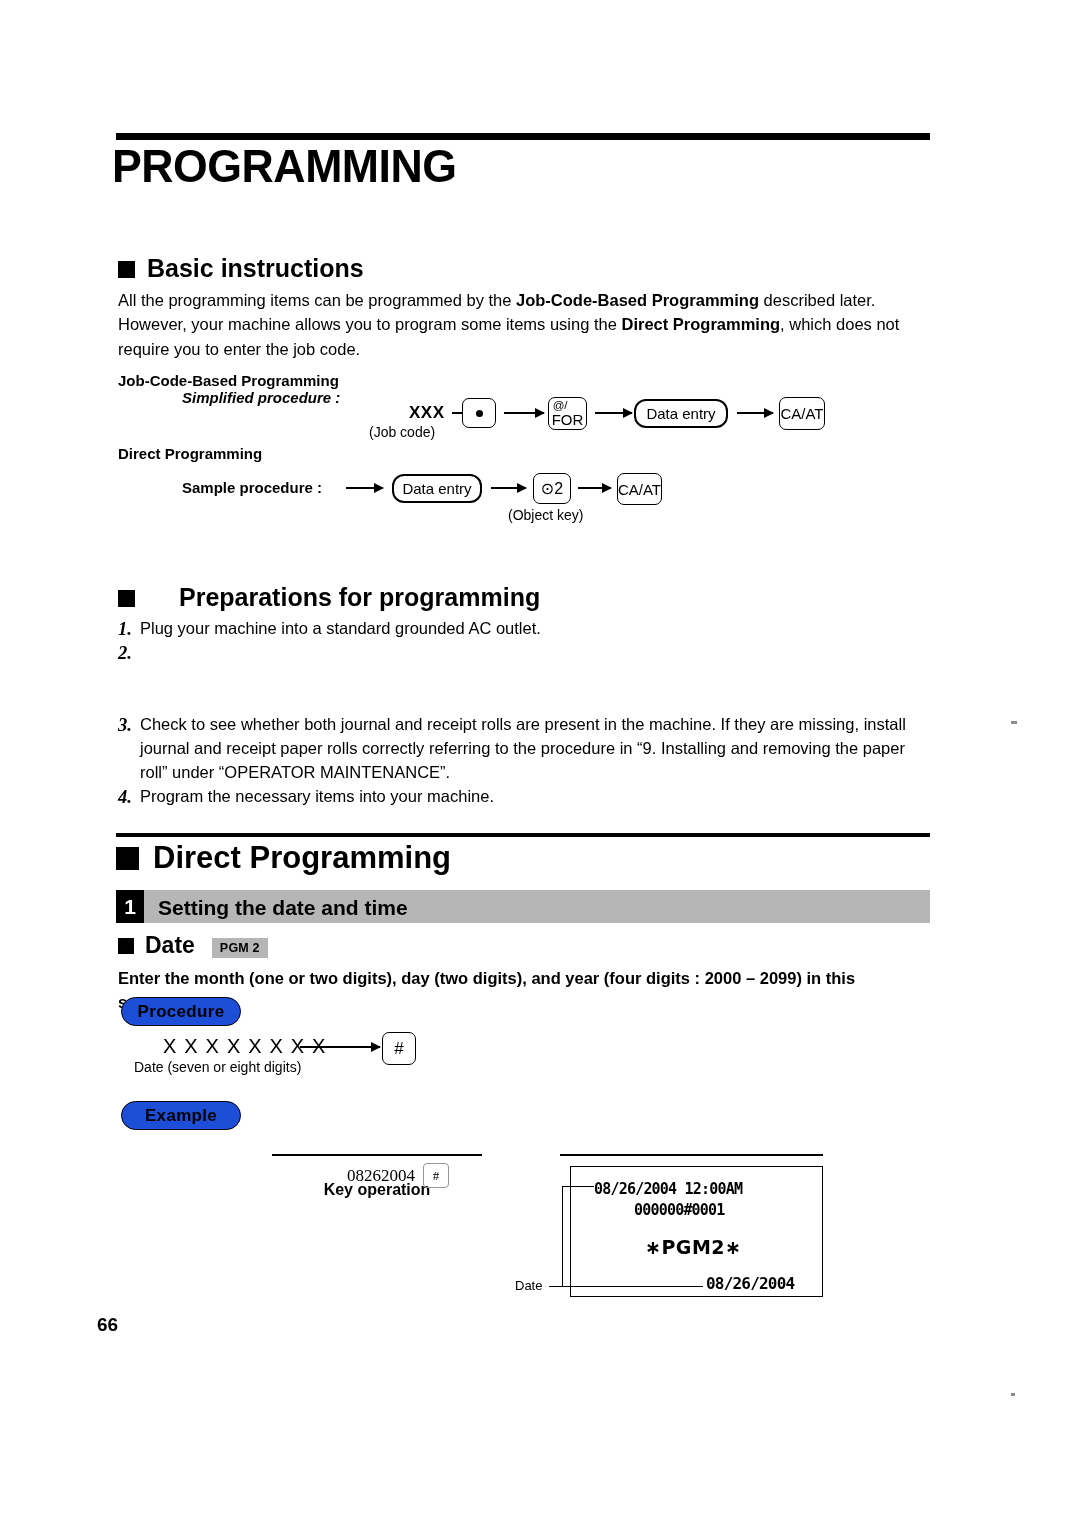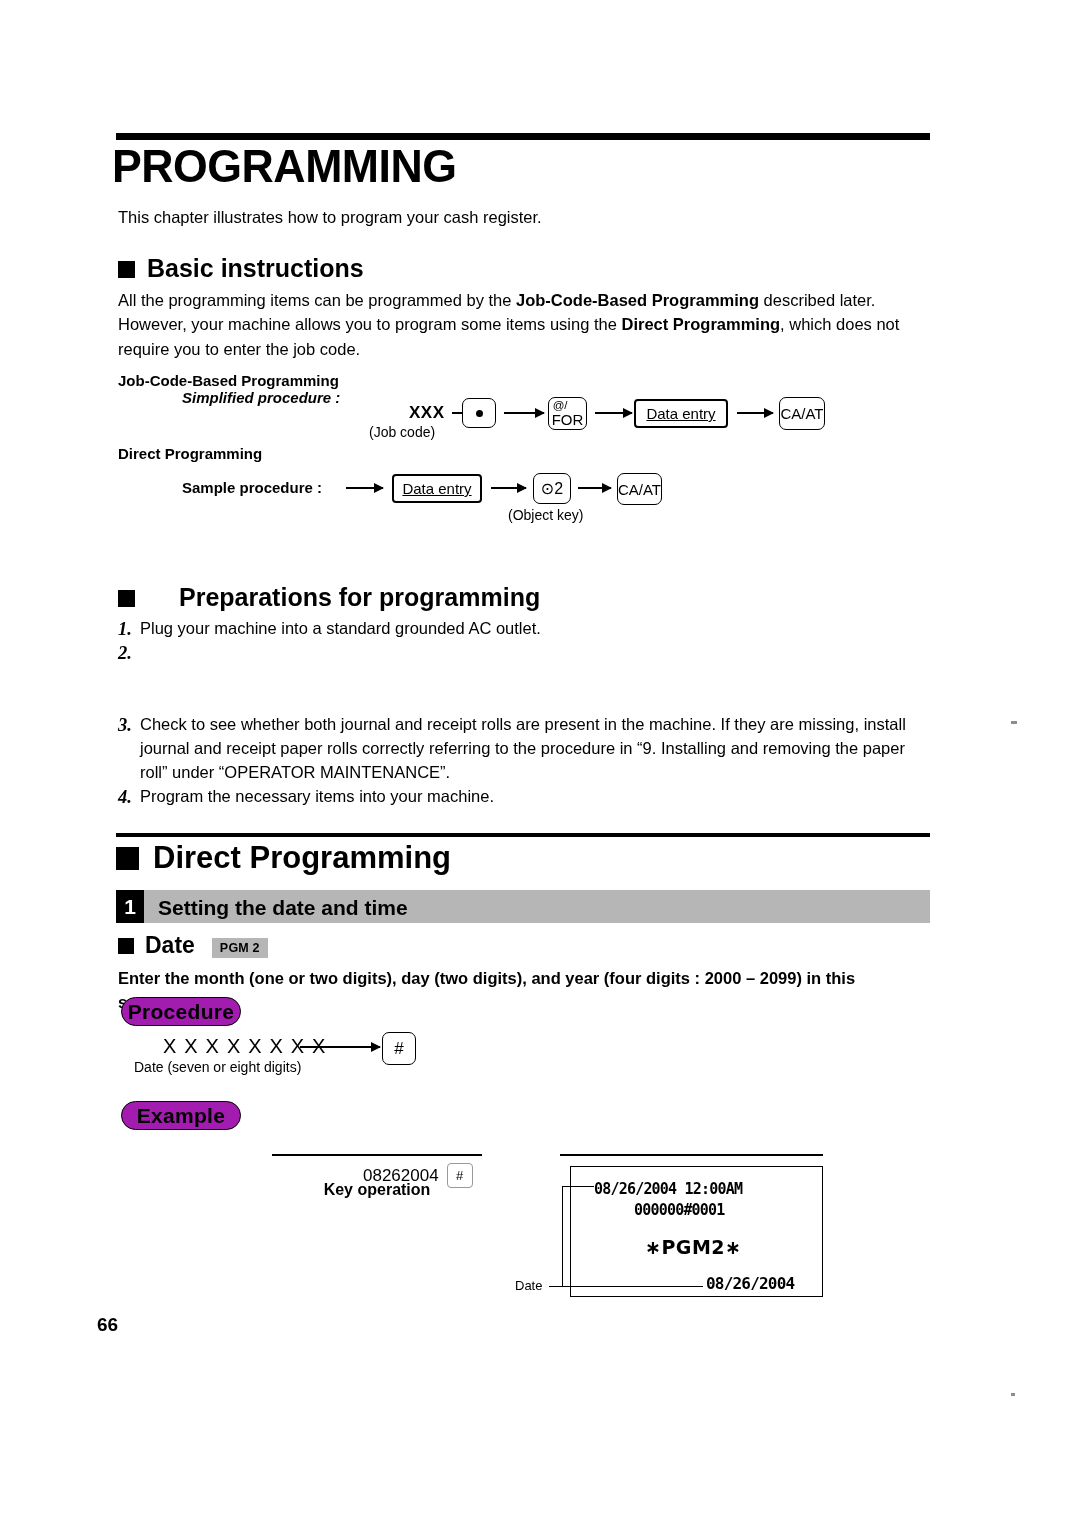--- a/index.html
+++ b/index.html
@@ -92,23 +92,22 @@
     border: 1.6px solid #000;
     border-radius: 7px;
     background: #fff;
     display: flex;
     align-items: center;
     justify-content: center;
     font-size: 15px;
     line-height: 1;
   }
   .key.sharp {
-    border-radius: 4px;
+    border-radius: 12px;
     border-width: 2.2px;
-    text-decoration: underline;
   }
   .key .twoline {
     display: flex;
     flex-direction: column;
     align-items: center;
     line-height: 1.0;
     font-size: 12.5px;
   }
   .key .twoline .t {
     font-size: 11.5px;
@@ -236,25 +235,25 @@
     padding: 3px 8px 3px 8px;
     margin-left: 6px;
     position: relative;
     top: 2px;
     letter-spacing: 0.2px;
   }
 
   
   .pill {
     position: absolute;
-    background: #a21caf;
+    background: #1d4ed8;
     border: 1.8px solid #000;
     border-radius: 999px;
     color: #000;
-    font-size: 21px;
+    font-size: 17px;
     font-weight: bold;
     display: flex;
     align-items: center;
     justify-content: center;
     letter-spacing: 0.3px;
   }
 
   
   .col-head {
     position: absolute;
@@ -347,21 +346,20 @@
     background: #8d8d8d;
   }
 </style>
 </head>
 <body>
 
 <div class="page">
 
   <div class="chapter-rule"></div>
   <div class="chapter-title">PROGRAMMING</div>
-  <div class="intro-line">This chapter illustrates how to program your cash register.</div>
 
   <div class="sq-heading" style="left:118px; top:254px;">
     <span class="sq"></span>
     <span>Basic instructions</span>
   </div>
 
   <div class="body-para" style="left:118px; top:288px; width:795px;">
     <span>All the programming items can be programmed by the </span><b>Job-Code-Based Programming</b><span> described later. However, your machine allows you to program some items using the </span><b>Direct Programming</b><span>, which does not require you to enter the job code.</span>
   </div>
 
@@ -480,21 +478,21 @@
   <div class="pill" style="left:121px; top:1101px; width:118px; height:27px;">
     <span>Example</span>
   </div>
 
   <div class="col-head" style="left:272px; top:1133px; width:210px;">Key operation</div>
   <div class="col-rule" style="left:272px; top:1154px; width:210px;"></div>
 
   <div class="col-head" style="left:560px; top:1133px; width:263px;">Print</div>
   <div class="col-rule" style="left:560px; top:1154px; width:263px;"></div>
 
-  <div class="keyop-val" style="left:363px; top:1163px;">
+  <div class="keyop-val" style="left:347px; top:1163px;font-family:Liberation Serif, serif;">
     <span>08262004</span>
     <span class="minikey">
         <span>#</span>
       </span>
   </div>
 
   <div class="print-box"></div>
 
   <div class="receipt-line" style="left:594px; top:1180px;">08/26/2004 12:00AM</div>
   <div class="receipt-line" style="left:594px; top:1201px;margin-left:40px;">000000#0001</div>

